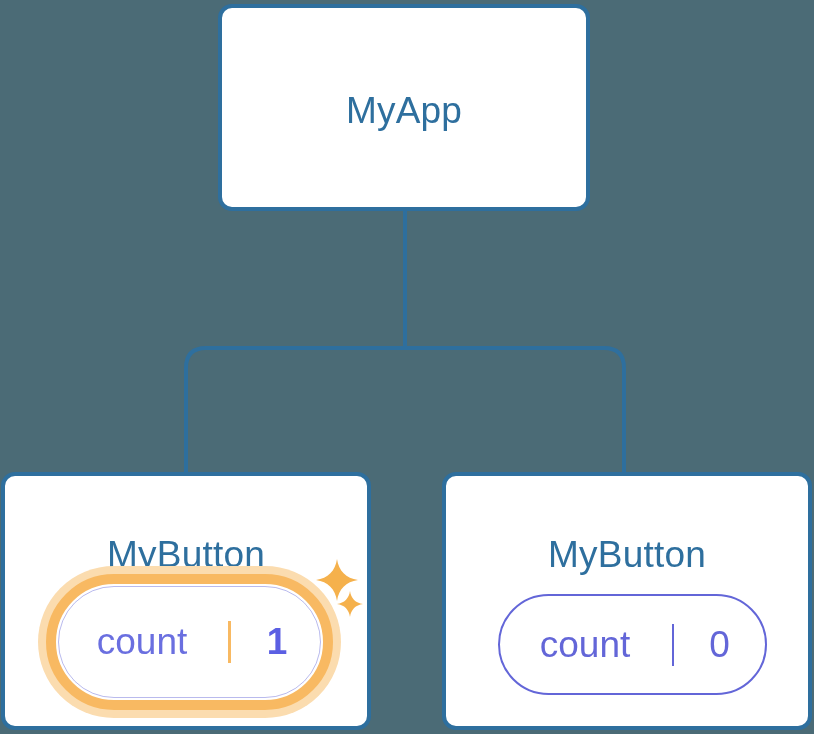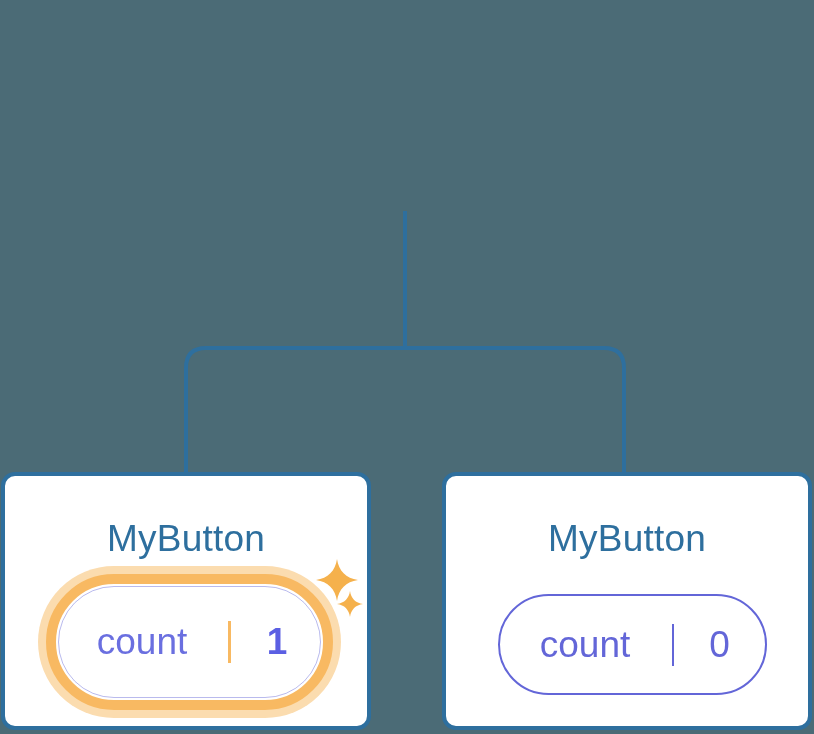--- a/index.html
+++ b/index.html
@@ -68,21 +68,21 @@
   }
   #card-right {
     left: 442px;
     top: 472px;
     width: 370px;
     height: 258px;
   }
   .leaf .card-title {
     position: absolute;
     left: 0; right: 0;
-    top: 42px;
+    top: 58px;
   }
 
   
   .pill {
     position: absolute;
     display: flex;
     align-items: center;
     box-sizing: border-box;
     background: #FFFFFF;
   }
@@ -171,20 +171,23 @@
 </head>
 <body>
 
 <div id="stage">
 
   <svg id="connectors" viewBox="0 0 814 734" width="814" height="734">
     <path d="M405,211 L405,348" fill="none" stroke="#2E6F9E" stroke-width="4" stroke-linecap="butt"></path>
     <path d="M186,472 L186,368 Q186,348 206,348 L604,348 Q624,348 624,368 L624,472" fill="none" stroke="#2E6F9E" stroke-width="4" stroke-linecap="butt"></path>
   </svg>
 
+  <div class="card" id="card-root">
+    <div class="card-title">MyApp</div>
+  </div>
 
   <div class="card leaf" id="card-left">
     <div class="card-title">MyButton</div>
 
     <div class="pill-wrap">
       <div class="pill active">
         <div class="pill-inner-ghost"></div>
         <div class="pill-label">count</div>
         <div class="pill-value">1</div>
       </div>

